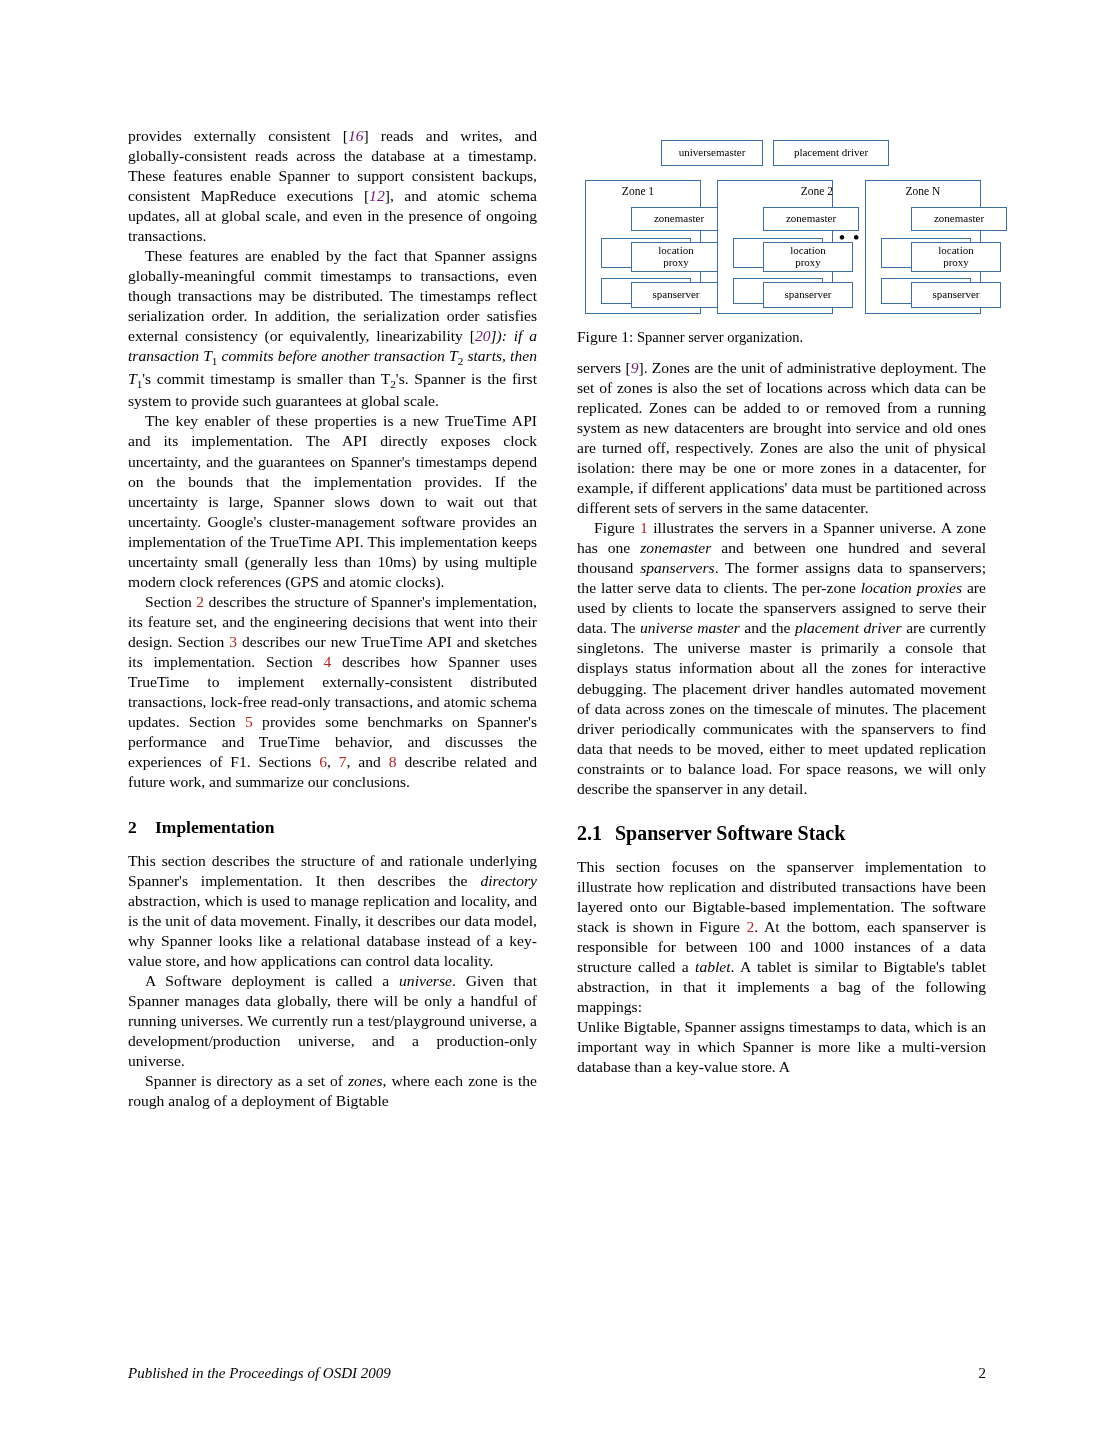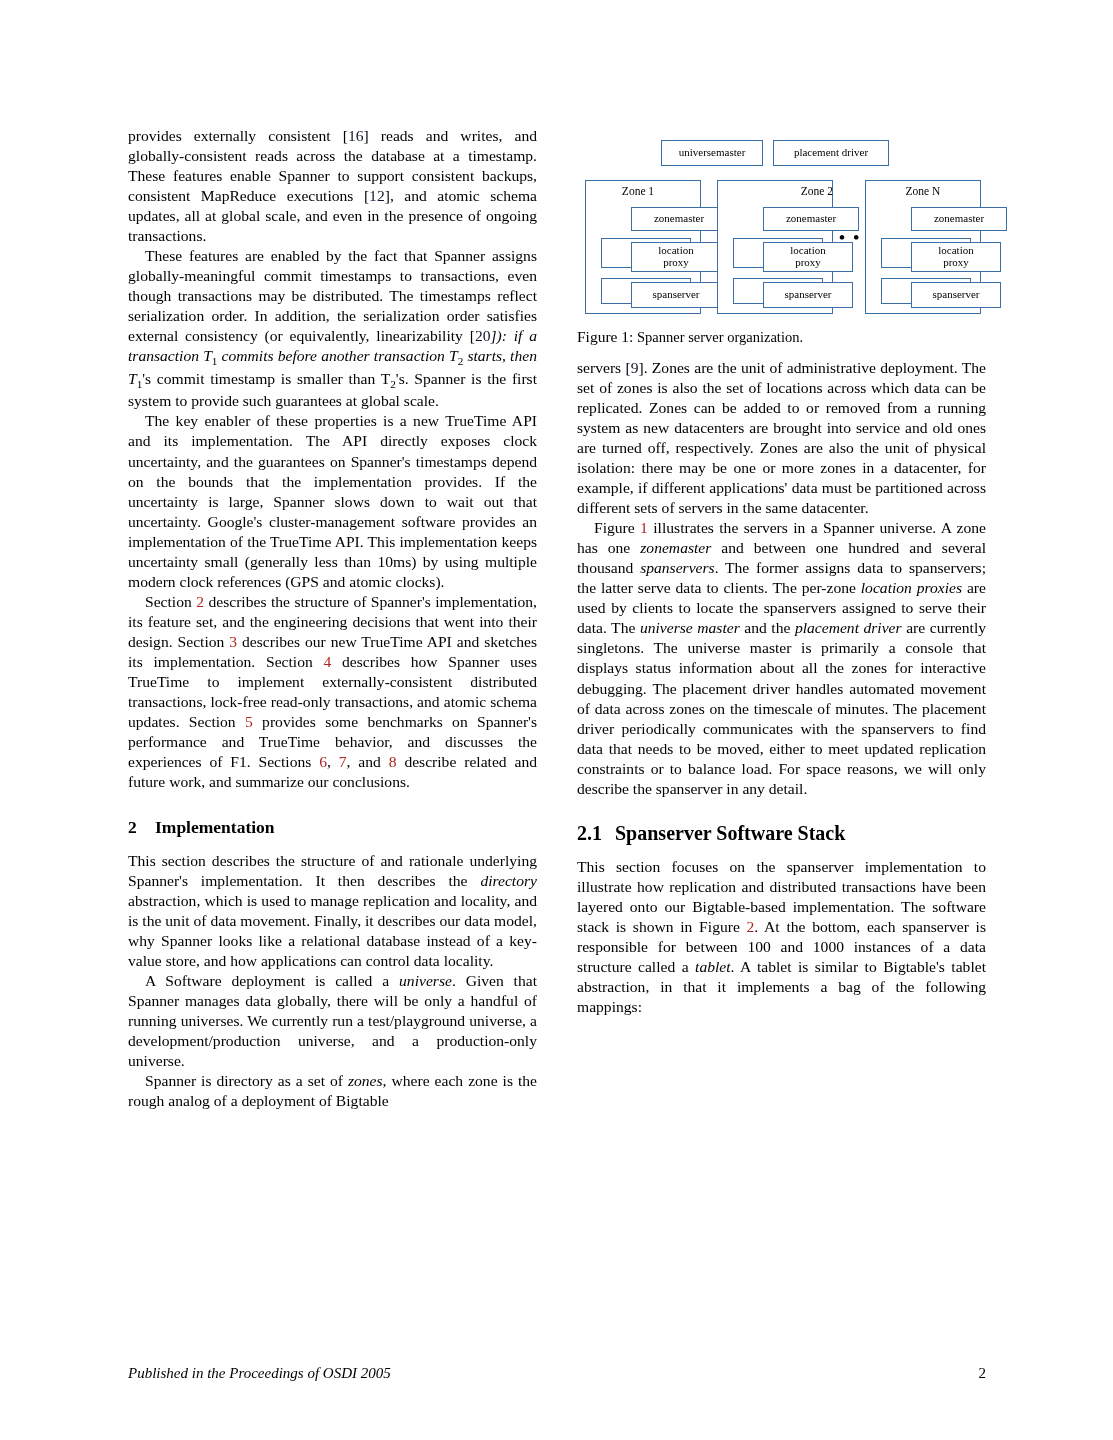--- a/index.html
+++ b/index.html
@@ -36,22 +36,23 @@
     margin: 0;
     font-size: 15.6px;
     line-height: 1.285;
     text-align: justify;
     text-justify: inter-word;
     hyphens: auto;
   }
   p.indent { text-indent: 17px; }
   .it { font-style: italic; }
   .cite {
-    color: #0f172a;
+    color: #701a75;
     text-decoration: none;
+    font-style: italic;
   }
   .ref {
     color: #b22222;
     text-decoration: none;
   }
   .sec-head {
     font-size: 17.5px;
     font-weight: bold;
     margin: 25px 0 13px 0;
     line-height: 1.2;
@@ -209,23 +210,24 @@
 
       <p><span>servers [</span><a class="cite" href="#">9</a><span>]. Zones are the unit of administrative deployment. The set of zones is also the set of locations across which data can be replicated. Zones can be added to or removed from a running system as new datacenters are brought into service and old ones are turned off, respectively. Zones are also the unit of physical isolation: there may be one or more zones in a datacenter, for example, if different applications' data must be partitioned across different sets of servers in the same datacenter.</span></p>
 
       <p class="indent"><span>Figure </span><a class="ref" href="#">1</a><span> illustrates the servers in a Spanner universe. A zone has one </span><span class="it">zonemaster</span><span> and between one hundred and several thousand </span><span class="it">spanservers</span><span>. The former assigns data to spanservers; the latter serve data to clients. The per-zone </span><span class="it">location proxies</span><span> are used by clients to locate the spanservers assigned to serve their data. The </span><span class="it">universe master</span><span> and the </span><span class="it">placement driver</span><span> are currently singletons. The universe master is primarily a console that displays status information about all the zones for interactive debugging. The placement driver handles automated movement of data across zones on the timescale of minutes. The placement driver periodically communicates with the spanservers to find data that needs to be moved, either to meet updated replication constraints or to balance load. For space reasons, we will only describe the spanserver in any detail.</span></p>
 
       <h3 class="subsec-head"><span class="num">2.1</span><span>Spanserver Software Stack</span></h3>
 
       <p><span>This section focuses on the spanserver implementation to illustrate how replication and distributed transactions have been layered onto our Bigtable-based implementation. The software stack is shown in Figure </span><a class="ref" href="#">2</a><span>. At the bottom, each spanserver is responsible for between 100 and 1000 instances of a data structure called a </span><span class="it">tablet</span><span>. A tablet is similar to Bigtable's tablet abstraction, in that it implements a bag of the following mappings:</span></p>
 
 
+      <p>Unlike Bigtable, Spanner assigns timestamps to data, which is an important way in which Spanner is more like a multi-version database than a key-value store. A</p>
 
     </div>
 
   </div>
 
   <div class="footer">
-    <div class="left">Published in the Proceedings of OSDI 2005</div>
+    <div class="left">Published in the Proceedings of OSDI 2009</div>
     <div class="right">2</div>
   </div>
 
 </div>
 
 </body></html>

